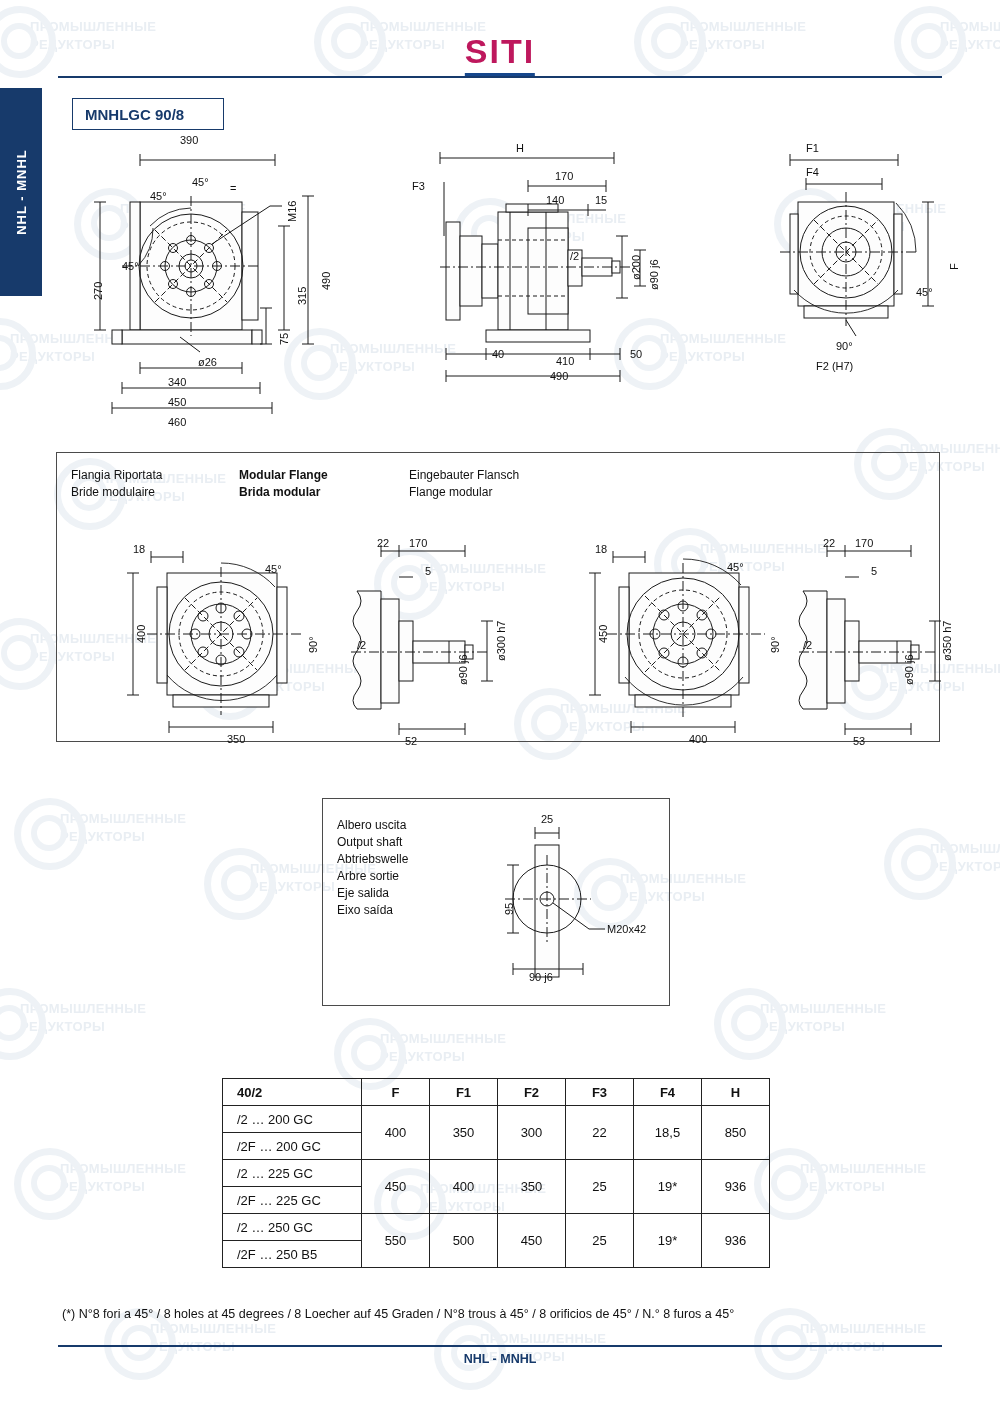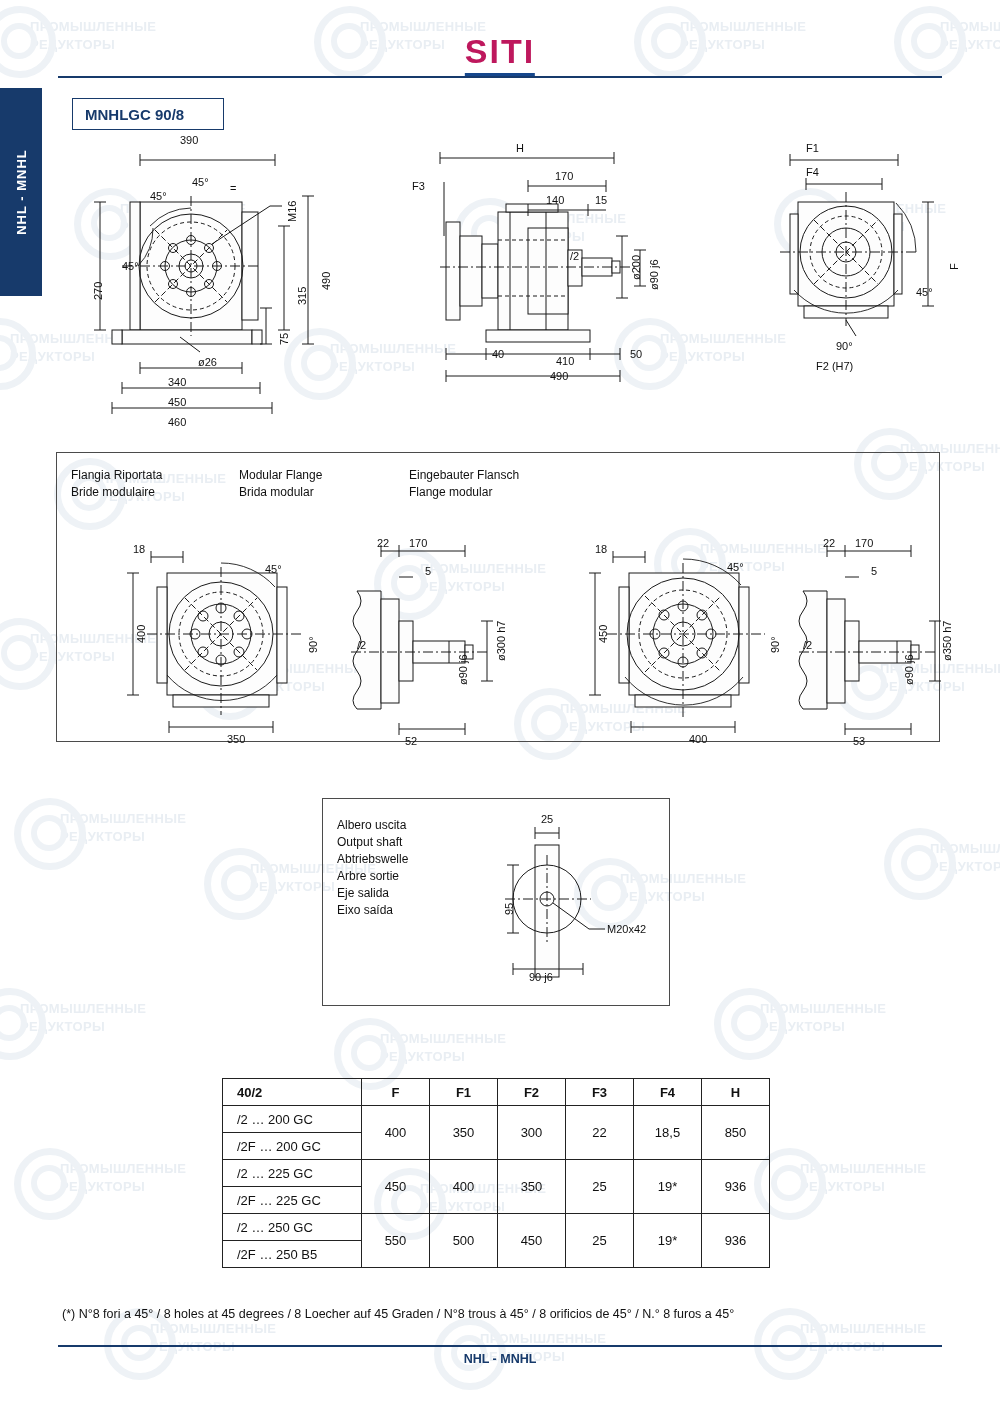--- a/index.html
+++ b/index.html
@@ -333,21 +333,21 @@
     <div class="lbl" style="left:866px;top:146px;">45°</div>
     <div class="lbl" style="left:766px;top:220px;">F2 (H7)</div>
   </div>
 
   <div class="panel" style="left:56px;top:452px;width:884px;height:290px;">
 
     <div class="langblock" style="left:14px;top:14px;position:absolute;">
       <div>Flangia Riportata</div>
       <div>Bride modulaire</div>
     </div>
-    <div class="langblock" style="left:182px;top:14px;position:absolute;">
+    <div class="langblock" style="left:182px;top:14px;position:absolute;font-weight:bold;">
       <div>Modular Flange</div>
       <div>Brida modular</div>
     </div>
     <div class="langblock" style="left:352px;top:14px;position:absolute;">
       <div>Eingebauter Flansch</div>
       <div>Flange modular</div>
     </div>
 
     <svg width="220" height="230" style="position:absolute;left:50px;top:76px;">
       <g stroke="#1a1a1a" fill="none" stroke-width="1">

